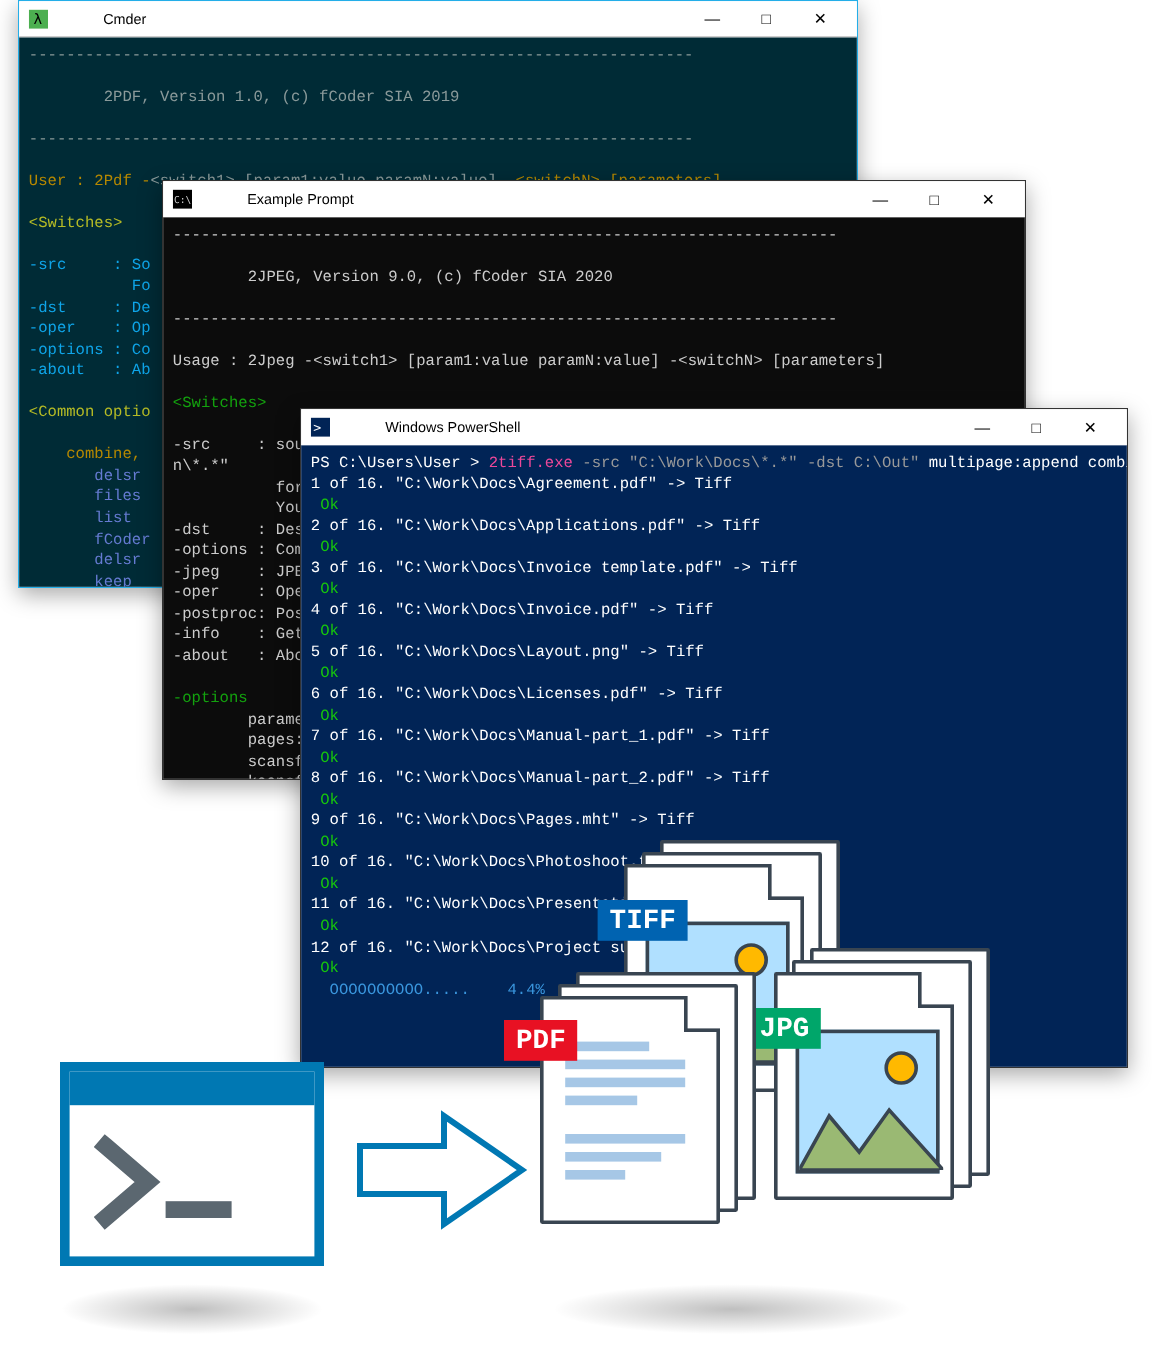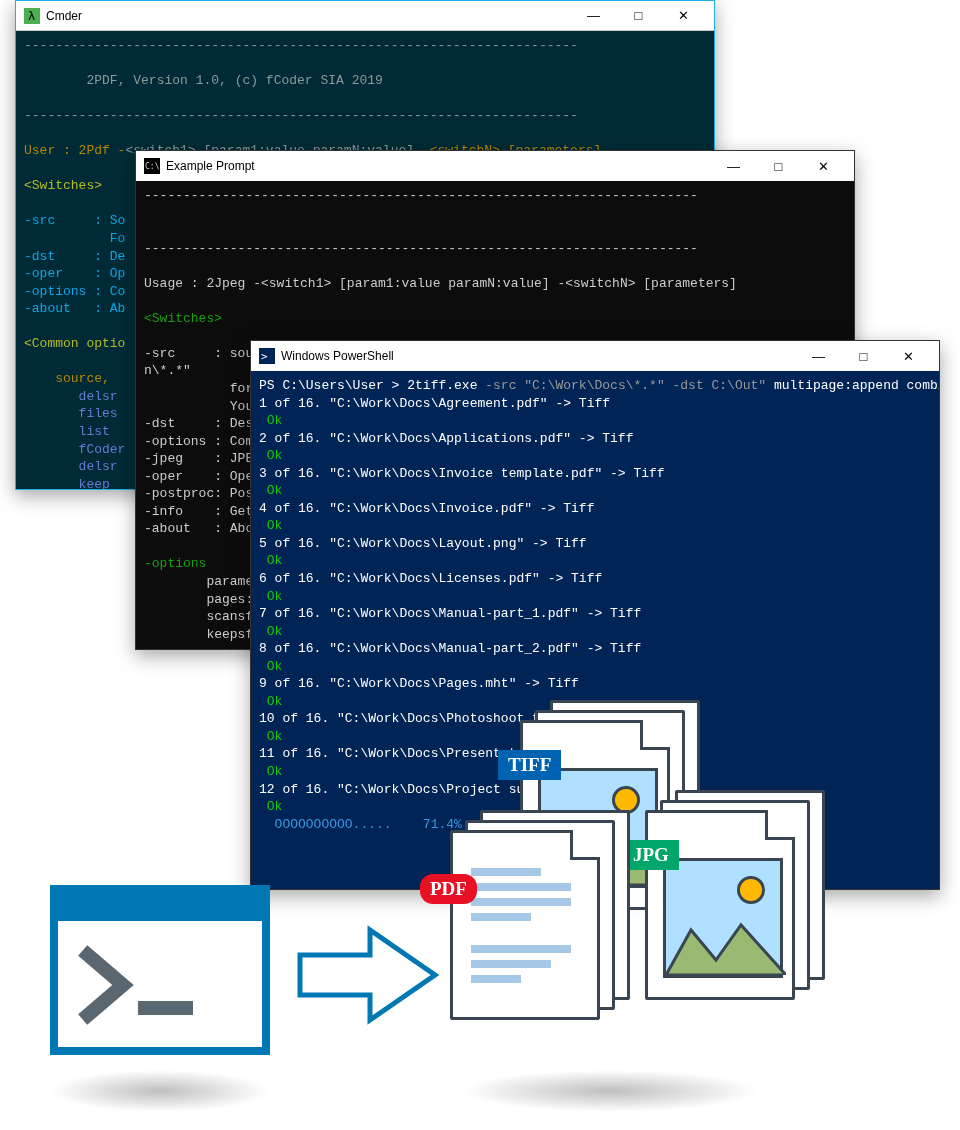--- a/index.html
+++ b/index.html
@@ -27,21 +27,21 @@
     padding: 0 8px;
     font-family: 'Segoe UI', Arial, sans-serif;
     font-size: 12px;
     color: #000;
     position: relative;
   }
   .titlebar .icon {
     width: 16px; height: 16px; margin-right: 6px;
     display: inline-flex; align-items: center; justify-content: center;
   }
-  .titlebar .title { flex: 0 0 auto; }
+  .titlebar .title { flex: 0 0 auto; margin-left: 40px; }
   .titlebar .spacer { flex: 1; }
   .winbtn {
     width: 45px; height: 30px; display:inline-flex; align-items:center; justify-content:center;
     font-family: 'Segoe UI', Arial, sans-serif; font-size:13px; color:#000;
   }
   .console {
     color: #ccc;
     padding: 6px 8px;
     line-height: 1.35;
     font-size: 13px;
@@ -59,21 +59,21 @@
   .cmder-grey { color:#8a9a9a; }
   
   #cmd { left: 135px; top: 150px; width: 720px; height: 500px; border-color:#333; }
   #cmd .titlebar { background:#fff; }
   #cmd .console { background:#0c0c0c; color:#ccc; height: calc(100% - 30px); }
   .cmd-green { color:#13a10e; }
   
   #ps { left: 250px; top: 340px; width: 690px; height: 550px; border-color:#333; }
   #ps .titlebar { background:#fff; }
   #ps .console { background:#012456; color:#fff; height: calc(100% - 30px); }
-  .ps-yellow { color:#ffffff;margin-top:40px; }
+  .ps-yellow { color:#ec4899;margin-top:40px; }
   .ps-grey { color:#999; }
   .ps-green { color:#16c60c;text-align:right; }
   .ps-cyan { color:#3a96dd; }
 
   
   .diagram { position:absolute; left:30px; top:870px; width:900px; height:240px; }
   .shadow-oval {
     position:absolute; width:220px; height:42px; background: radial-gradient(ellipse at center, rgba(0,0,0,0.25), rgba(0,0,0,0) 70%);
     border-radius:50%;
   }
@@ -85,22 +85,22 @@
   .shell-icon .body { padding:24px 20px; }
   .arrow {
     position:absolute; left:260px; top:50px; width:150px; height:110px;
   }
   .doc-stack { position:absolute; }
   .doc-page {
     position:absolute; width:150px; height:190px; background:#fff;
     border:3px solid #394551; border-radius:2px;
   }
   .badge {
-    position:absolute; color:#fff; font-family:Liberation Serif, serif; font-weight:bold;
-    padding:4px 10px; font-size:19px;
+    position:absolute; color:#fff; font-family:Liberation Mono, monospace; font-weight:bold;
+    padding:4px 10px; font-size:23px;
   }
   .badge.pdf { background:#e81123; }
   .badge.tiff { background:#0063b1; color:#fff; }
   .badge.jpg { background:#00a66a; }
   .img-sky { background:#b0e0ff; }
   .img-sun { background:#ffb900; border-radius:50%; }
 </style>
 </head>
 <body>
 
@@ -130,21 +130,21 @@
 
 <span class="cmder-cyan">-src     : So</span>
 <span class="cmder-cyan">           Fo</span>
 <span class="cmder-cyan">-dst     : De</span>
 <span class="cmder-cyan">-oper    : Op</span>
 <span class="cmder-cyan">-options : Co</span>
 <span class="cmder-cyan">-about   : Ab</span>
 
 <span class="cmder-green">&lt;Common optio</span>
 
-<span class="cmder-beige">    source,</span>
+<span class="cmder-beige">    combine,</span>
 <span class="cmder-violet">       delsr</span>
 <span class="cmder-violet">       files</span>
 <span class="cmder-violet">       list</span>
 <span class="cmder-violet">       fCoder</span>
 <span class="cmder-violet">       delsr</span>
 <span class="cmder-violet">       keep_</span>
 
 </div>
 </div>
 
@@ -157,20 +157,21 @@
         </svg>
     </span>
     <span class="title">Example Prompt</span>
     <span class="spacer"></span>
     <span class="winbtn">―</span>
     <span class="winbtn">□</span>
     <span class="winbtn close">✕</span>
   </div>
   <div class="console">-----------------------------------------------------------------------
 
+        <span>2JPEG, Version 9.0, (c) fCoder SIA 2020</span>
 
 -----------------------------------------------------------------------
 
 <span>Usage : 2Jpeg -&lt;switch1&gt; [param1:value paramN:value] -&lt;switchN&gt; [parameters]</span>
 
 <span class="cmd-green">&lt;Switches&gt;</span>
 
 <span>-src     : source for files: file path or folder path or list of files for printing. Example: -src "C:\i</span>
 <span>n\*.*"</span>
 <span>           for li</span>
@@ -229,21 +230,21 @@
 8 of 16. "C:\Work\Docs\Manual-part_2.pdf" -&gt; Tiff
 <span class="ps-green"> Ok</span>
 9 of 16. "C:\Work\Docs\Pages.mht" -&gt; Tiff
 <span class="ps-green"> Ok</span>
 10 of 16. "C:\Work\Docs\Photoshoot.tif" -&gt; Tiff
 <span class="ps-green"> Ok</span>
 11 of 16. "C:\Work\Docs\Presentation draft.pptx" -&gt; Tiff
 <span class="ps-green"> Ok</span>
 12 of 16. "C:\Work\Docs\Project summary.docx" -&gt; Tiff
 <span class="ps-green"> Ok</span>
-</span><span class="ps-cyan"><span>  OOOOOOOOOO.....</span>    <span>71.4%</span></span></div>
+</span><span class="ps-cyan"><span>  OOOOOOOOOO.....</span>    <span>4.4%</span></span></div>
 </div>
 
 <div class="diagram">
 
   <div class="shell-icon">
     <div class="hdr"></div>
     <div class="body">
       <svg width="160" height="90">
         <polyline points="10,10 45,40 10,70" stroke="#5b6770" stroke-width="14" fill="none" stroke-linecap="square"></polyline>
         <rect x="60" y="56" width="55" height="14" fill="#5b6770"></rect>
@@ -297,17 +298,17 @@
         <div style="width:70px; height:8px; background:#a6c7e6; margin:7px 0;"></div>
         <div style="width:100px; height:8px; background:#a6c7e6; margin:7px 0;"></div>
         <div style="width:100px; height:8px; background:#a6c7e6; margin:7px 0;"></div>
         <div style="width:60px; height:8px; background:#a6c7e6; margin:7px 0;"></div>
         <div style="height:10px;"></div>
         <div style="width:100px; height:8px; background:#a6c7e6; margin:7px 0;"></div>
         <div style="width:80px; height:8px; background:#a6c7e6; margin:7px 0;"></div>
         <div style="width:50px; height:8px; background:#a6c7e6; margin:7px 0;"></div>
       </div>
     </div>
-    <div class="badge pdf" style="left:-30px; top:44px;border-radius:13px;">PDF</div>
+    <div class="badge pdf" style="left:-30px; top:20px;">PDF</div>
   </div>
 
   <div class="shadow-oval" style="left:430px; top:200px; width:300px;"></div>
 </div>
 
 </body></html>

